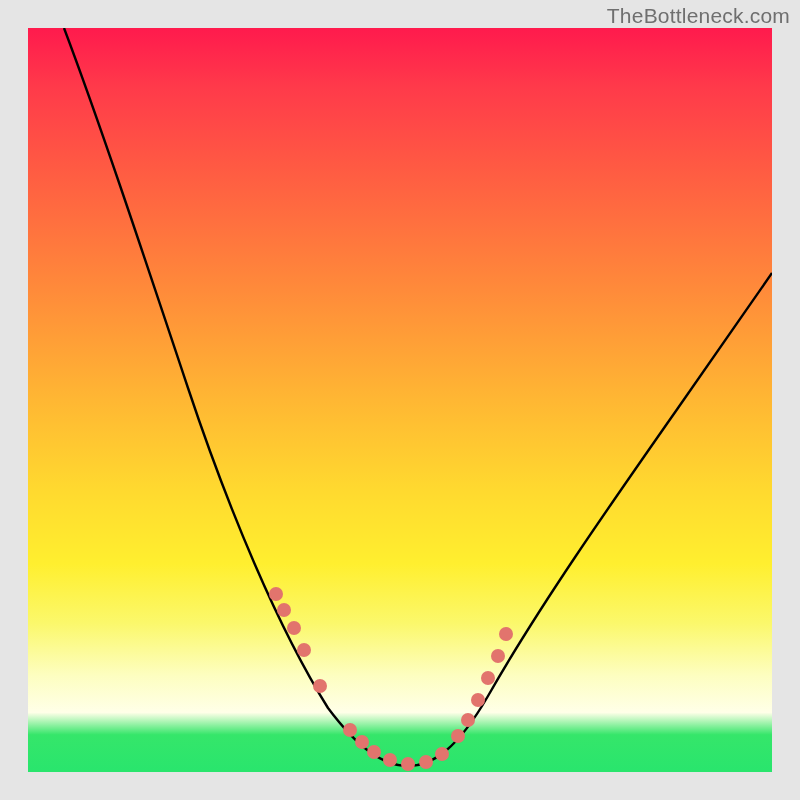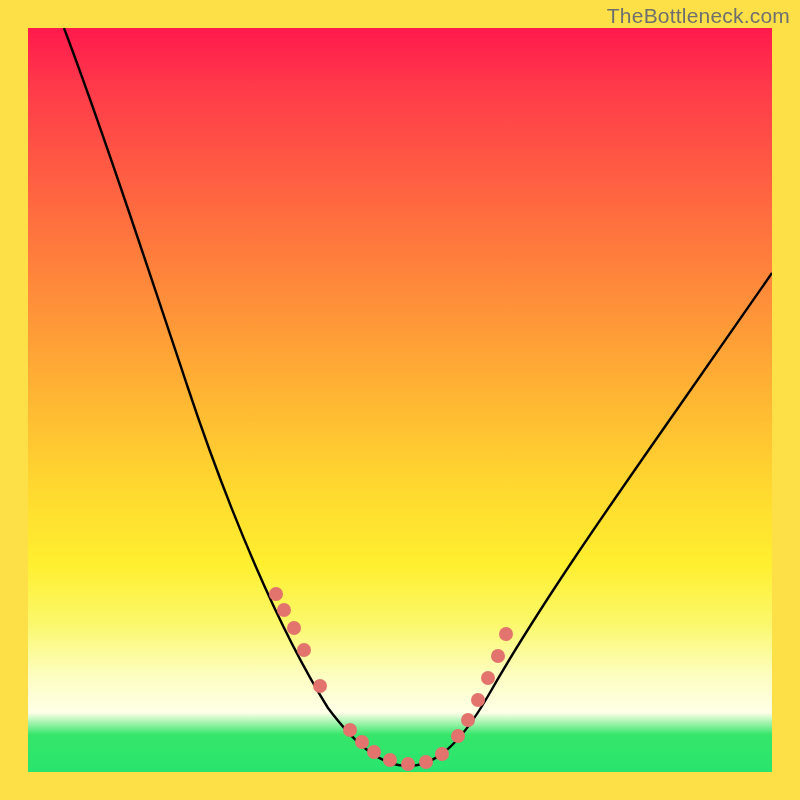--- a/index.html
+++ b/index.html
@@ -8,21 +8,21 @@
     width: 800px;
     height: 800px;
     overflow: hidden;
     background: #000;
     font-family: Arial, Helvetica, sans-serif;
   }
   .frame {
     position: absolute;
     left: 0; top: 0;
     width: 800px; height: 800px;
-    background: #fde047;
+    background: #e5e5e5;
   }
   .plot {
     position: absolute;
     left: 28px;
     top: 28px;
     width: 744px;
     height: 744px;
     
     background: linear-gradient(to bottom,
       #ff1a4d 0%,

